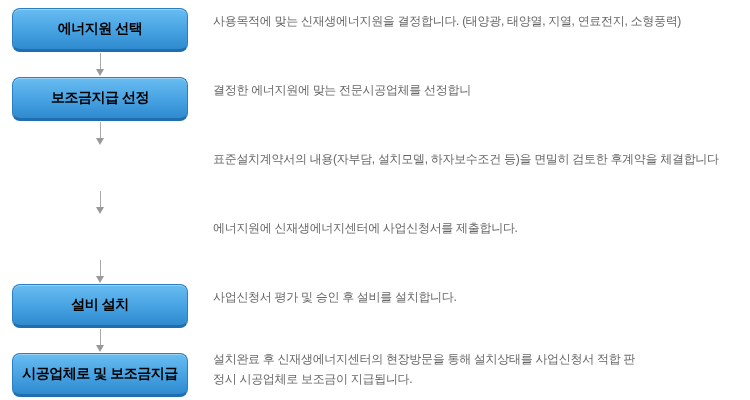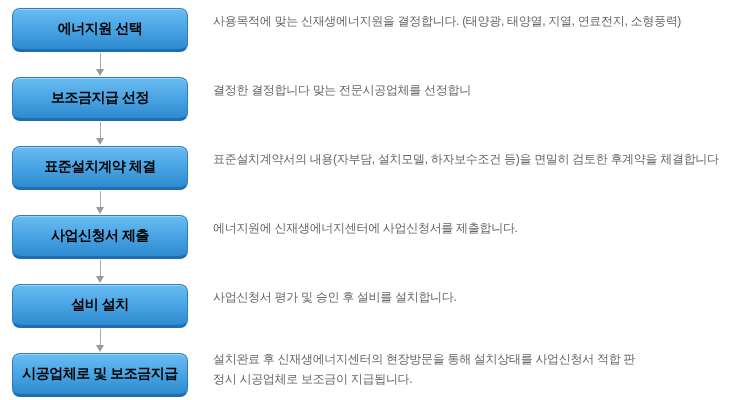--- a/index.html
+++ b/index.html
@@ -79,38 +79,32 @@
     </div>
 
     <div class="row">
       <div class="box">
         <span class="box-label">보조금지급 선정</span>
       </div>
       <div class="arrow">
         <span class="arrow-line"></span>
         <span class="arrow-head"></span>
       </div>
-      <div class="desc">결정한 결정합니다 맞는 전문시공업체를 선정합니</div>
+      <div class="desc">결정한 에너지원에 맞는 전문시공업체를 선정합니</div>
     </div>
 
     <div class="row">
-      <div class="box">
-        <span class="box-label">표준설치계약 체결</span>
-      </div>
       <div class="arrow">
         <span class="arrow-line"></span>
         <span class="arrow-head"></span>
       </div>
       <div class="desc">표준설치계약서의 내용(자부담, 설치모델, 하자보수조건 등)을 면밀히 검토한 후계약을 체결합니다</div>
     </div>
 
     <div class="row">
-      <div class="box">
-        <span class="box-label">사업신청서 제출</span>
-      </div>
       <div class="arrow">
         <span class="arrow-line"></span>
         <span class="arrow-head"></span>
       </div>
       <div class="desc">에너지원에 신재생에너지센터에 사업신청서를 제출합니다.</div>
     </div>
 
     <div class="row">
       <div class="box">
         <span class="box-label">설비 설치</span>

